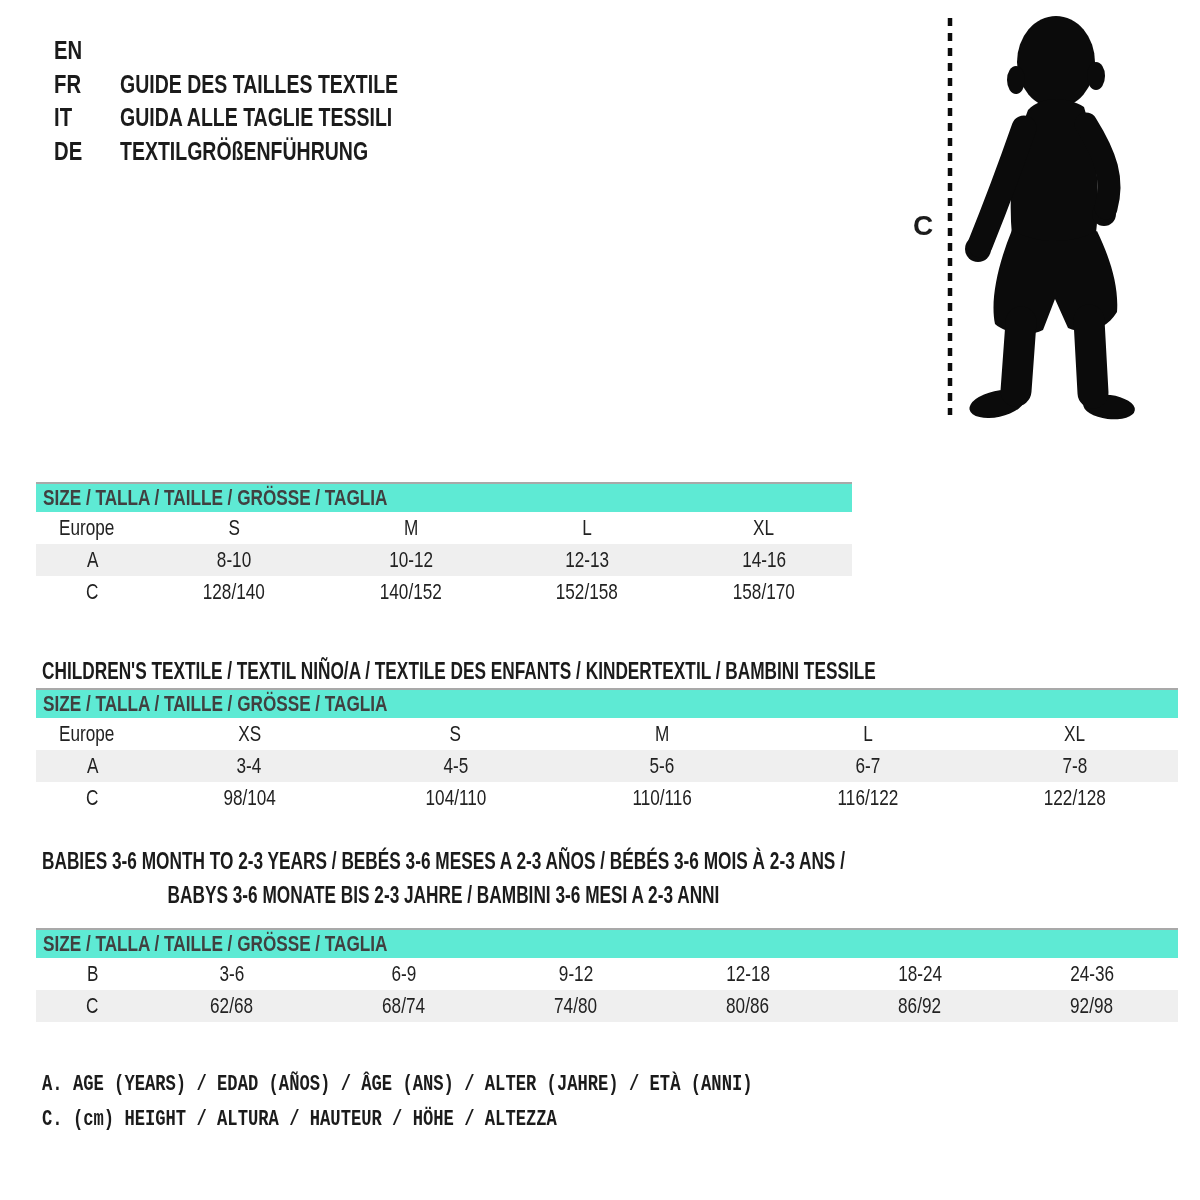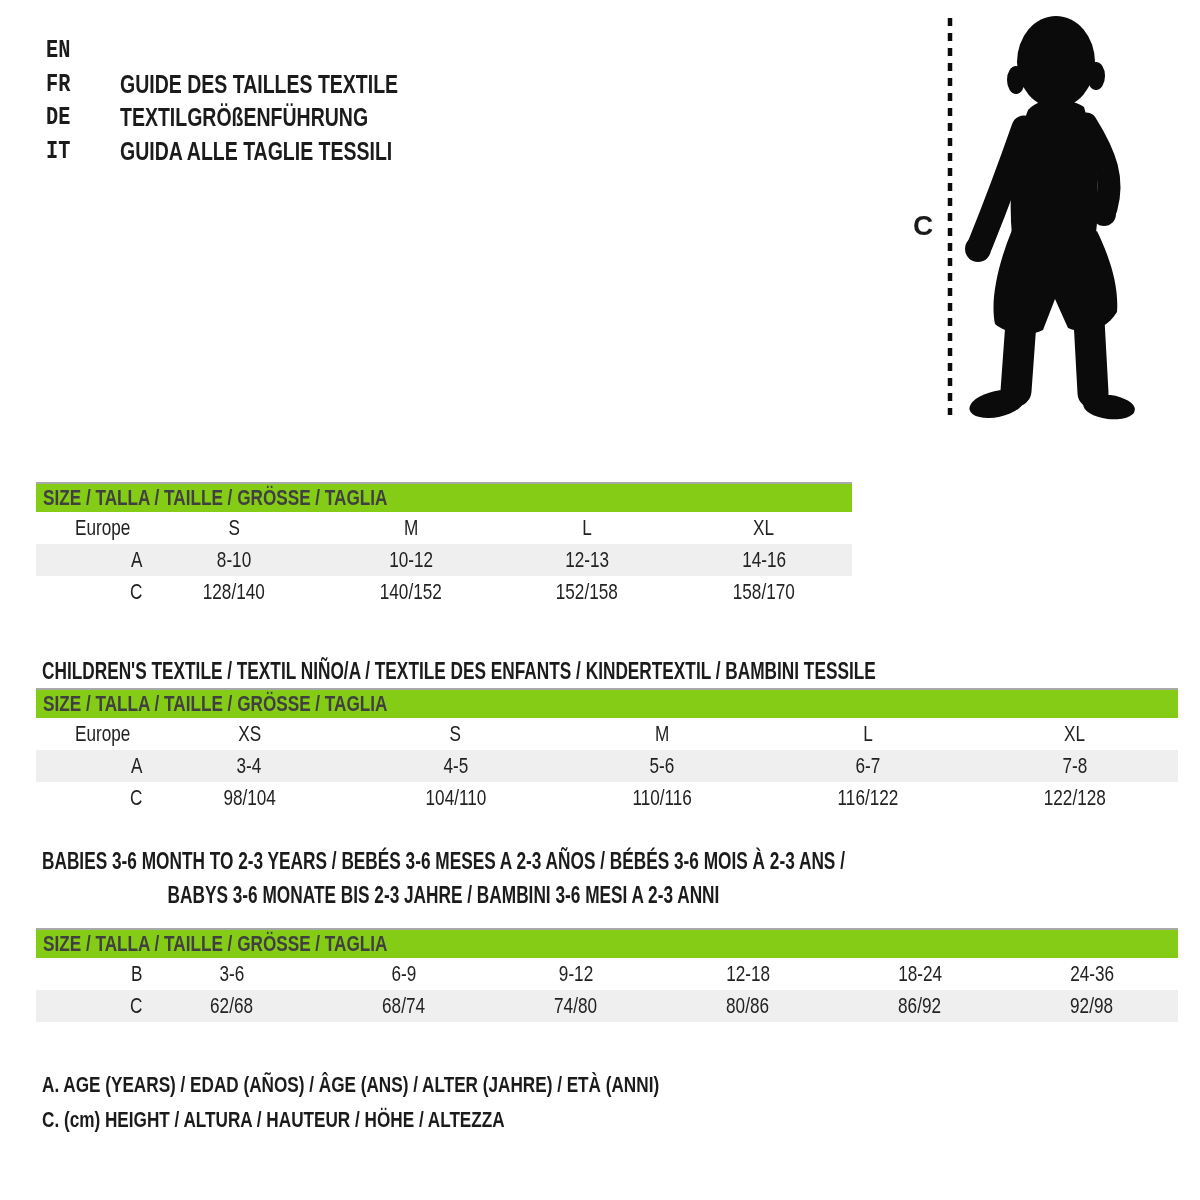--- a/index.html
+++ b/index.html
@@ -14,72 +14,72 @@
     overflow: hidden;
   }
   
   .cnd-l { display: inline-block; transform: scaleX(0.75); transform-origin: 0 50%; white-space: nowrap; }
   .cnd-c { display: inline-block; transform: scaleX(0.78); transform-origin: 50% 50%; white-space: nowrap; }
   .cnd-ll { display: inline-block; transform: scaleX(0.78); transform-origin: 0 50%; white-space: nowrap; }
 
   
   .lang-block { position: absolute; left: 42px; top: 34px; }
   .lang-row { height: 33.5px; line-height: 33.5px; font-size: 26px; font-weight: bold; }
-  .lang-code { position: absolute; left: 4px; font-family: Liberation Mono, monospace; }
+  .lang-code { position: absolute; left: 12px; }
   .lang-title { position: absolute; left: 78px; }
   .lang-row { position: relative; width: 600px; }
 
   
   .figure-area { position: absolute; left: 900px; top: 8px; width: 285px; height: 430px; }
   .figure-area svg { position: absolute; left: 0; top: 0; }
   .figure-c-label {
     position: absolute; left: 13px; top: 202px;
     font-size: 28px; font-weight: bold;
   }
 
   
   .section-title { position: absolute; left: 42px; font-size: 23px; font-weight: bold; line-height: 34px; }
   .size-bar {
     position: absolute; left: 36px; height: 30px;
-    background: #84cc16; border-top: 2px solid #a9a9a9;
+    background: #5eead4; border-top: 2px solid #a9a9a9;
     line-height: 27px; padding-left: 7px;
     font-size: 22px; font-weight: bold; color: #404040;
   }
   .size-table { position: absolute; left: 36px; border-collapse: collapse; table-layout: fixed; }
   .size-table td { height: 32px; font-size: 22px; text-align: center; vertical-align: middle; color: #222; }
-  .size-table td.rowlabel { text-align: right; padding-left: 6px; }
+  .size-table td.rowlabel { text-align: center; padding-left: 6px; }
   .size-table tr.shaded { background: #efefef; }
 
   .w1 { width: 816px; }
   .w2 { width: 1142px; }
 
   
   .legend { position: absolute; left: 42px; top: 1068px; }
-  .legend-line { height: 34.5px; line-height: 34.5px; font-size: 22px; font-weight: bold; }
+  .legend-line { height: 34.5px; line-height: 34.5px; font-size: 22px; font-weight: bold; font-family: Liberation Mono, monospace; }
 </style>
 </head>
 <body>
 
 <div class="page">
 
   <div class="lang-block">
     <div class="lang-row">
       <span class="lang-code"><span class="cnd-ll">EN</span></span>
     </div>
     <div class="lang-row">
       <span class="lang-code"><span class="cnd-ll">FR</span></span>
       <span class="lang-title"><span class="cnd-l">GUIDE DES TAILLES TEXTILE</span></span>
     </div>
     <div class="lang-row">
+      <span class="lang-code"><span class="cnd-ll">IT</span></span>
+      <span class="lang-title"><span class="cnd-l">GUIDA ALLE TAGLIE TESSILI</span></span>
+    </div>
+    <div class="lang-row">
       <span class="lang-code"><span class="cnd-ll">DE</span></span>
       <span class="lang-title"><span class="cnd-l">TEXTILGRÖßENFÜHRUNG</span></span>
-    </div>
-    <div class="lang-row">
-      <span class="lang-code"><span class="cnd-ll">IT</span></span>
-      <span class="lang-title"><span class="cnd-l">GUIDA ALLE TAGLIE TESSILI</span></span>
     </div>
   </div>
 
   <div class="figure-area">
     <svg viewBox="0 0 285 430" width="285" height="430" aria-hidden="true">
       <line x1="50" y1="10" x2="50" y2="407" stroke="#0b0b0b" stroke-width="4.5" stroke-dasharray="8 7"></line>
       <g fill="#0b0b0b" stroke="none">
         <ellipse cx="156" cy="54" rx="39" ry="46"></ellipse>
         <ellipse cx="116" cy="72" rx="9" ry="14"></ellipse>
         <ellipse cx="196" cy="68" rx="9" ry="14"></ellipse>

